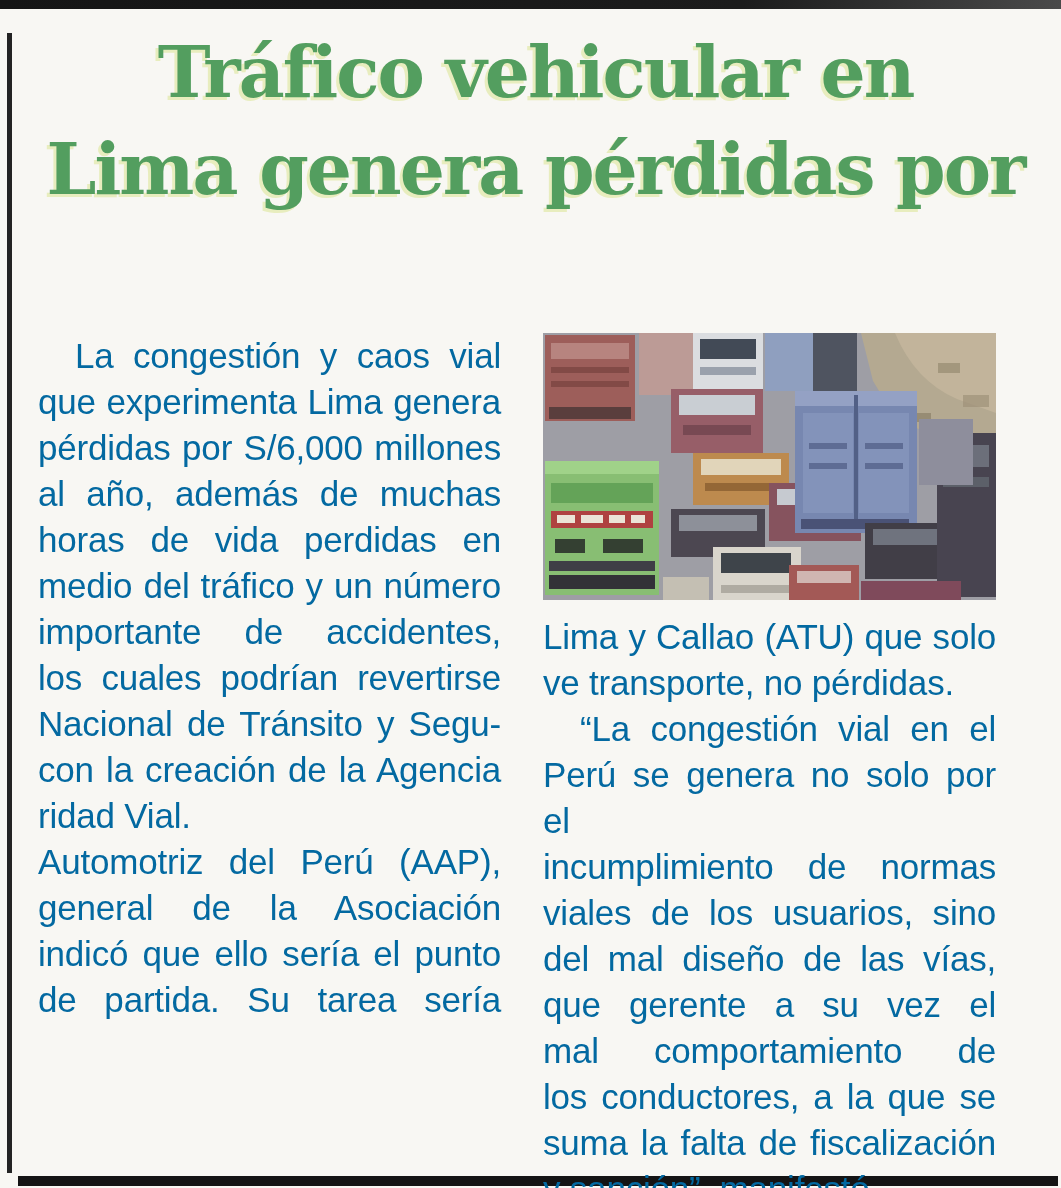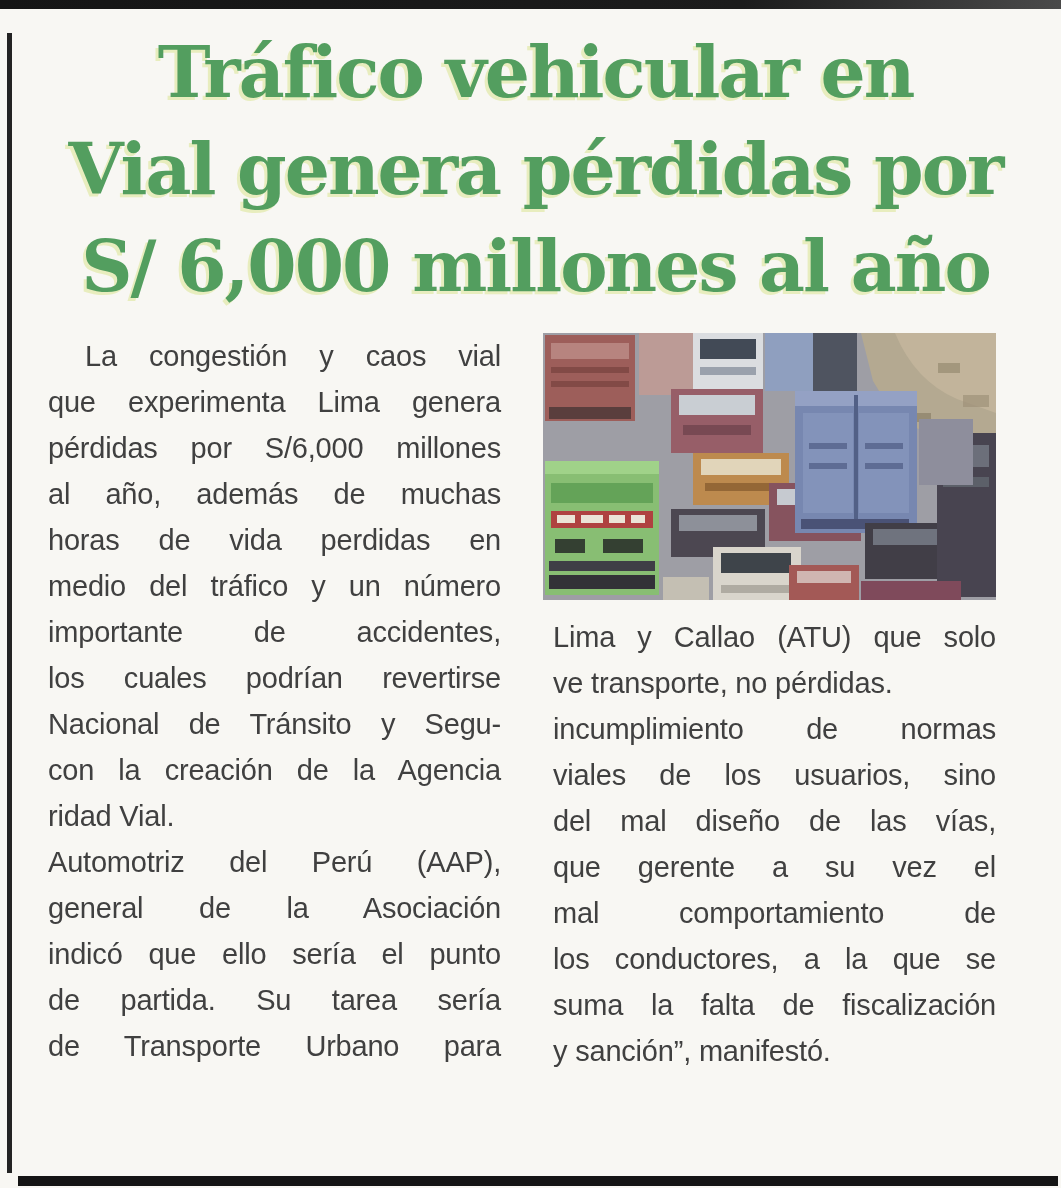--- a/index.html
+++ b/index.html
@@ -50,44 +50,42 @@
   .col-right { width: 453px; }
   .photo-frame {
     width: 453px; height: 267px;
     margin-bottom: 14px;
     overflow: hidden;
     filter: saturate(0.85) contrast(0.95);
   }
   .photo-frame svg { display: block; }
   .para { margin: 0; }
   .line {
-    font-size: 29px;
+    font-size: 35px;
     line-height: 46px;
-    color: #404040;
+    color: #0369a1;
     text-align: justify;
     text-align-last: justify;
     letter-spacing: -0.2px;
-    margin-left: 10px;
   }
   .line.last { text-align-last: left; }
   .line.indent { text-indent: 37px; }
 </style>
 </head>
 <body>
 
 <div class="page">
 
   <div class="top-rule"></div>
   <div class="left-rule"></div>
   <div class="bottom-rule"></div>
 
   <h1 class="headline" style="color: rgb(83, 158, 95);">
     <span class="hl-line">Tráfico vehicular en</span>
-    <span class="hl-line">Vial genera pérdidas por</span>
-    <span class="hl-line">S/ 6,000 millones al año</span>
+    <span class="hl-line">Lima genera pérdidas por</span>
   </h1>
 
   <div class="columns">
 
     <div class="col-left">
         <div class="para">
           <div class="line indent">La congestión y caos vial</div>
           <div class="line">que experimenta Lima genera</div>
           <div class="line">pérdidas por S/6,000 millones</div>
           <div class="line">al año, además de muchas</div>
@@ -97,21 +95,20 @@
           <div class="line">los cuales podrían revertirse</div>
           <div class="line">Nacional de Tránsito y Segu-</div>
           <div class="line">con la creación de la Agencia</div>
           <div class="line last">ridad Vial.</div>
         </div>
         <div class="para">
           <div class="line">Automotriz del Perú (AAP),</div>
           <div class="line">general de la Asociación</div>
           <div class="line">indicó que ello sería el punto</div>
           <div class="line">de partida. Su tarea sería</div>
-          <div class="line">de Transporte Urbano para</div>
         </div>
       </div>
 
     <div class="col-right">
       <div class="photo-frame">
         <svg width="453" height="267" viewBox="0 0 453 267" xmlns="http://www.w3.org/2000/svg">
 
           <rect width="453" height="267" fill="#9fa0a8"></rect>
 
           <path d="M300,0 H453 V125 L398,108 Q352,88 330,48 L318,0 Z" fill="#b9ab8d"></path>
@@ -185,20 +182,22 @@
           <rect x="318" y="248" width="100" height="19" fill="#87455a"></rect>
           <rect x="120" y="244" width="46" height="23" fill="#c8c2b4"></rect>
         </svg>
       </div>
       <div>
           <div class="para">
             <div class="line">Lima y Callao (ATU) que solo</div>
             <div class="line last">ve transporte, no pérdidas.</div>
           </div>
           <div class="para">
+            <div class="line indent">“La congestión vial en el</div>
+            <div class="line">Perú se genera no solo por el</div>
             <div class="line">incumplimiento de normas</div>
             <div class="line">viales de los usuarios, sino</div>
             <div class="line">del mal diseño de las vías,</div>
             <div class="line">que gerente a su vez el</div>
             <div class="line">mal comportamiento de</div>
             <div class="line">los conductores, a la que se</div>
             <div class="line">suma la falta de fiscalización</div>
             <div class="line last">y sanción”, manifestó.</div>
           </div>
         </div>

